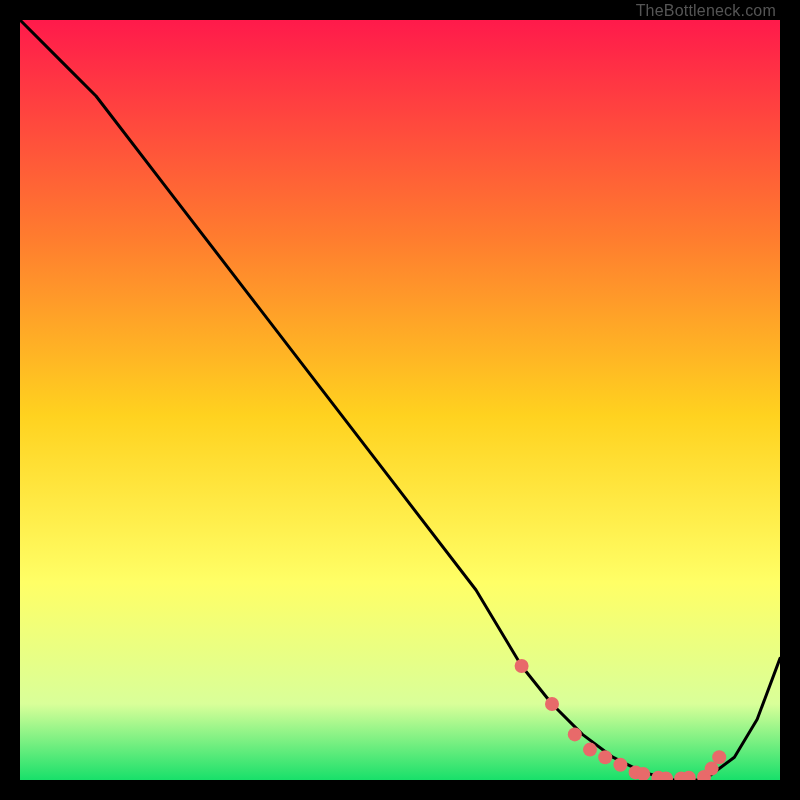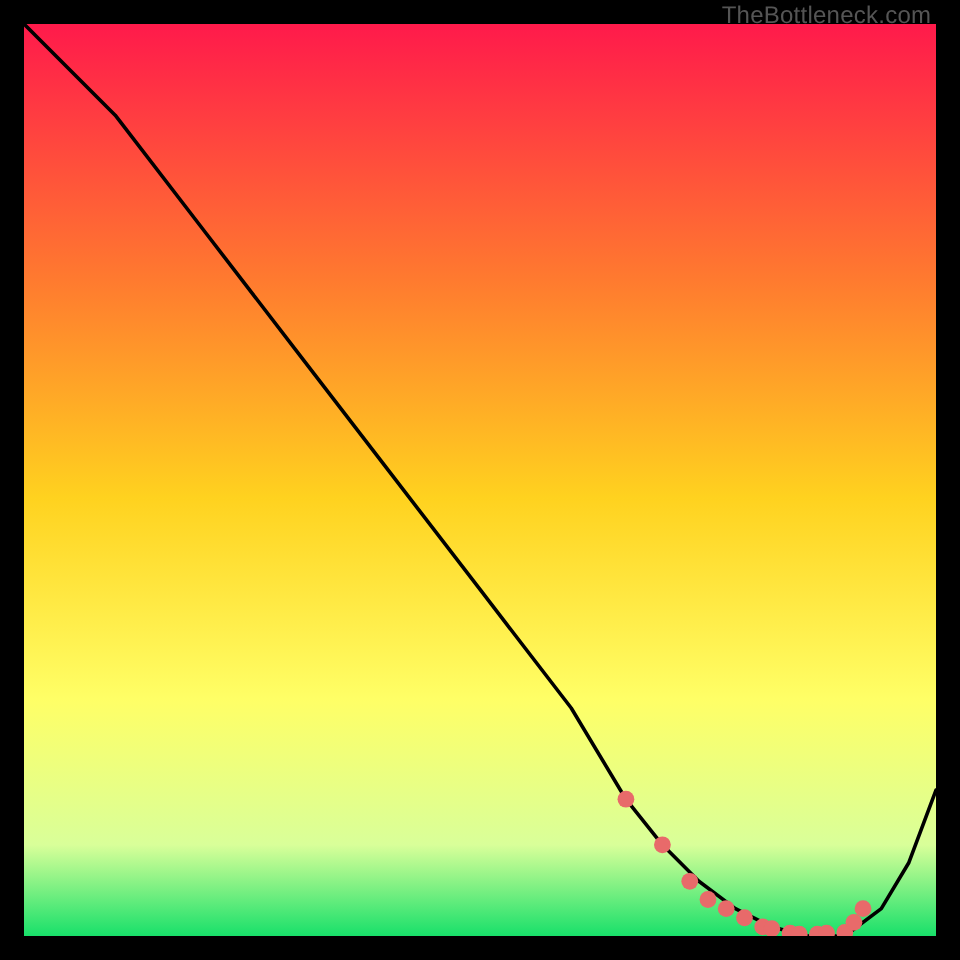--- a/index.html
+++ b/index.html
@@ -17,21 +17,21 @@
     top: 20px;
     width: 760px;
     height: 760px;
     background: #000;
   }
   .watermark {
     position: absolute;
     top: 2px;
     right: 24px;
     color: #555;
-    font-size: 20px;
+    font-size: 16px;
     font-weight: 500;
     letter-spacing: 0.2px;
   }
   svg {
     display: block;
   }
 </style>
 </head>
 <body>
 

